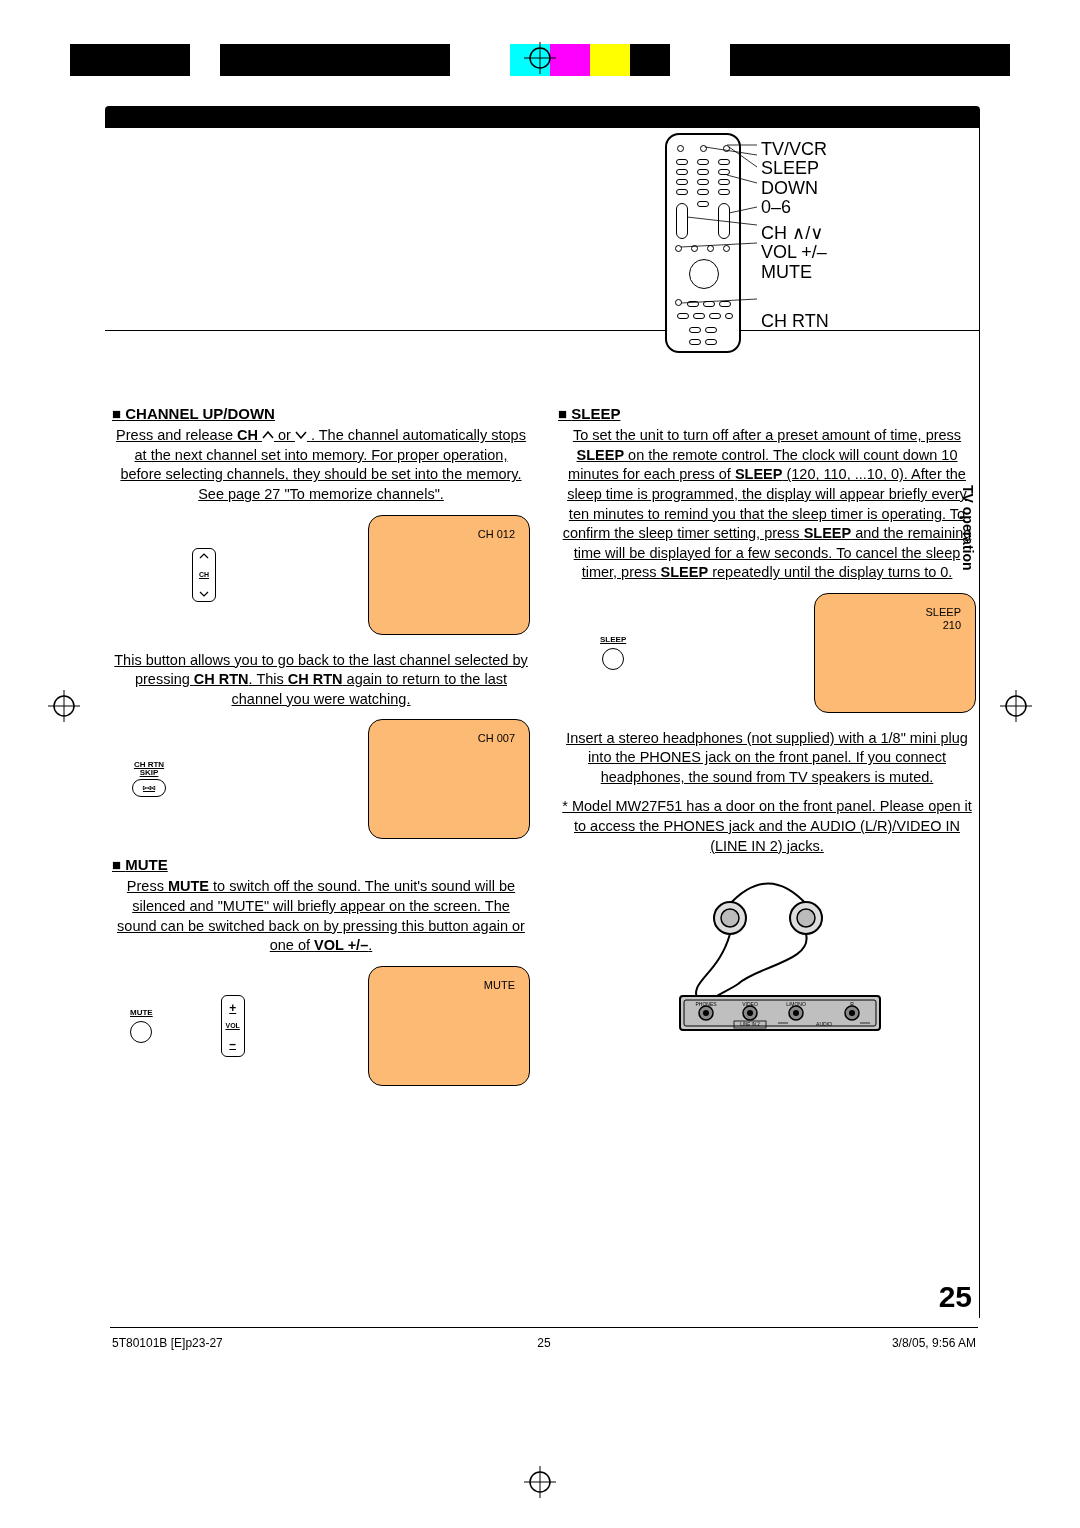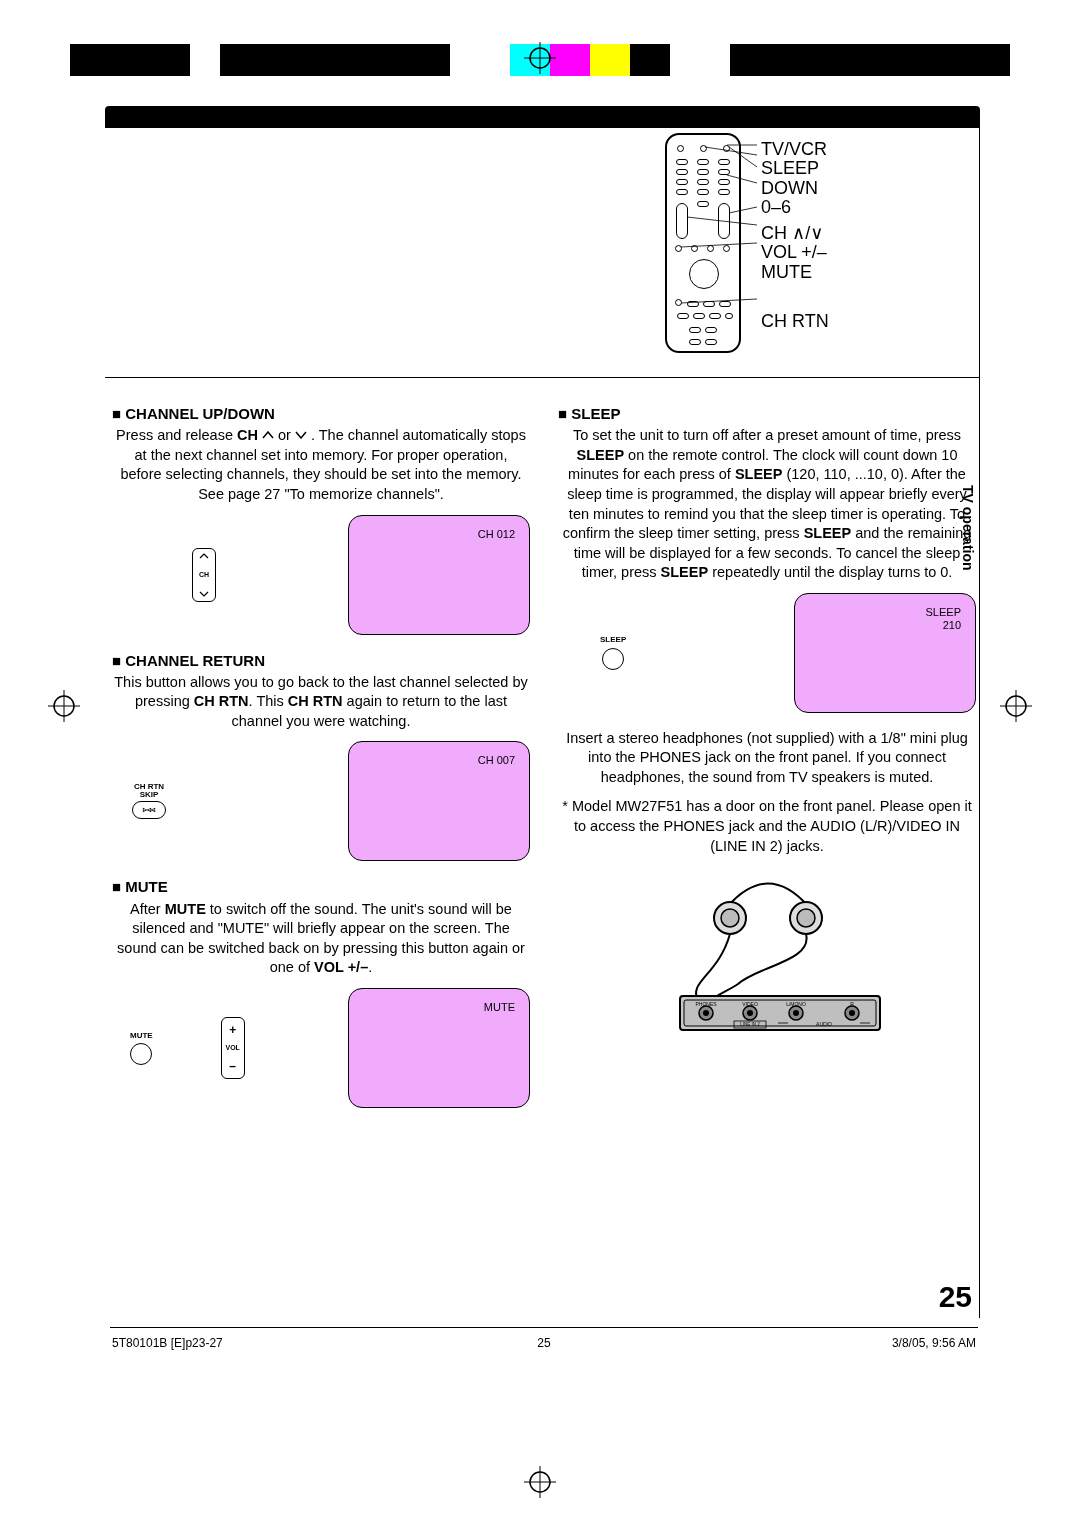--- a/index.html
+++ b/index.html
@@ -50,21 +50,21 @@
     border-top-left-radius: 4px;
     border-top-right-radius: 4px;
   }
 
   
   .remote-area {
     position: absolute;
     top: 128px;
     left: 105px;
     right: 100px;
-    height: 250px;
+    height: 203px;
     border-bottom: 1px solid #000;
   }
   .remote {
     position: absolute;
     left: 560px;
     top: 5px;
     width: 76px;
     height: 220px;
     border: 2px solid #000;
     border-radius: 14px;
@@ -84,33 +84,34 @@
 
   
   .page-columns {
     position: absolute;
     top: 400px;
     left: 112px;
     right: 104px;
     bottom: 230px;
     display: flex;
     gap: 28px;
+    text-decoration: underline;
   }
   .col { flex: 1; font-size: 14.5px; line-height: 1.35; color: #000; }
   .sect-head { font-weight: bold; font-size: 15px; margin-top: 4px; margin-bottom: 2px; }
   .sect-head::before { content: "■ "; }
   .para { margin-bottom: 10px; text-align: center; }
 
   .tv-screen {
     position: relative;
-    width: 182px;
+    width: 162px;
     height: 120px;
     border: 1.5px solid #000;
     border-radius: 14px;
-    background: #f0abfc;
+    background: #fdba74;
     flex-shrink: 0;
   }
   .tv-screen .osd { position: absolute; right: 14px; top: 12px; font-size: 11px; text-align: right; line-height: 1.2; }
   .fig-row { display: flex; align-items: center; gap: 20px; margin: 6px 0 16px; }
   .btn-draw { display:flex; flex-direction:column; align-items:center; font-size:8px; font-weight:bold; }
   .ch-btn-box { width: 24px; height: 54px; border:1.5px solid #000; border-radius: 6px; display:flex; flex-direction:column; align-items:center; justify-content:space-between; padding:4px 0; font-size:9px; }
   .ch-btn-box .lbl { font-size:7px; font-weight:bold; }
   .ch-btn-box svg { width:10px; height:6px; flex-shrink:0; }
   .chrtn-box { width:34px; height:18px; border:1.5px solid #000; border-radius:9px; font-size:8px; display:flex; align-items:center; justify-content:center; margin-top:2px; }
   .circle-btn { width:22px; height:22px; border:1.5px solid #000; border-radius:50%; margin-top:2px; }
@@ -327,41 +328,40 @@
         <svg viewBox="0 0 10 6">
             <polyline points="1,1 5,5 9,1" fill="none" stroke="#000" stroke-width="1.2"></polyline>
           </svg>
       </div>
       <div style="flex:1;"></div>
       <div class="tv-screen">
         <div class="osd">CH 012</div>
       </div>
     </div>
 
-    <div class="sect-head">CHANNEL RETURN</div>
     <div class="para">
       <span>This button allows you to go back to the last channel selected by pressing </span><b>CH RTN</b><span>. This </span><b>CH RTN</b><span> again to return to the last channel you were watching.</span>
     </div>
     <div class="fig-row">
       <div class="btn-draw" style="margin-left:20px;">
         <span style="white-space:pre; text-align:center; line-height:1;">CH RTN
 SKIP</span>
         <div class="chrtn-box">
             <span style="font-size:8px;">▹◃◃</span>
           </div>
       </div>
       <div style="flex:1;"></div>
       <div class="tv-screen">
         <div class="osd">CH 007</div>
       </div>
     </div>
 
     <div class="sect-head">MUTE</div>
     <div class="para">
-      <span>After </span><b>MUTE</b><span> to switch off the sound. The unit's sound will be silenced and "MUTE" will briefly appear on the screen. The sound can be switched back on by pressing this button again or one of </span><b>VOL +/–</b><span>.</span>
+      <span>Press </span><b>MUTE</b><span> to switch off the sound. The unit's sound will be silenced and "MUTE" will briefly appear on the screen. The sound can be switched back on by pressing this button again or one of </span><b>VOL +/–</b><span>.</span>
     </div>
     <div class="fig-row">
       <div class="btn-draw" style="margin-left:18px;">
         <span>MUTE</span>
         <div class="circle-btn"></div>
       </div>
       <div style="width:28px;"></div>
       <div class="vol-box">
         <span>+</span>
         <span class="lbl">VOL</span>

